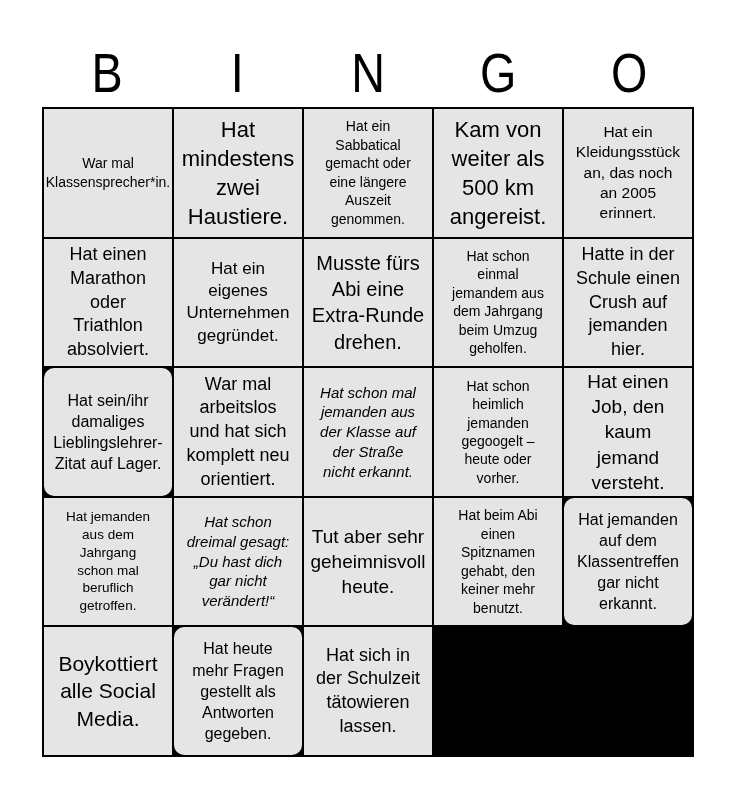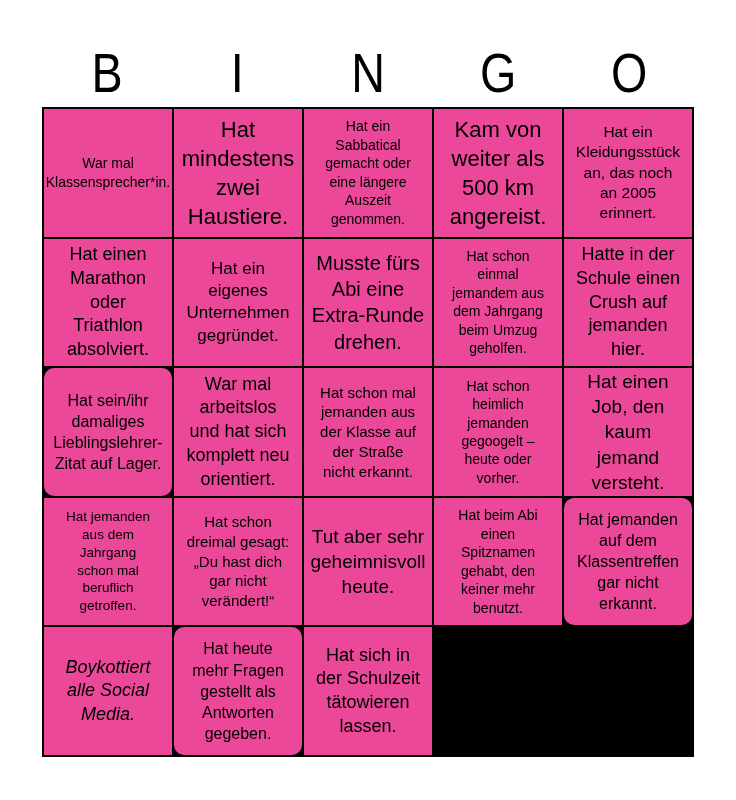--- a/index.html
+++ b/index.html
@@ -44,42 +44,42 @@
     height: 650px;
     box-sizing: border-box;
     border: 2px solid #000000;
     background: #000000;
     display: grid;
     grid-template-columns: repeat(5, 1fr);
     grid-template-rows: repeat(5, 1fr);
     gap: 2px;
   }
   .cell {
-    background: #ec4899;
+    background: #e5e5e5;
     display: flex;
     align-items: center;
     justify-content: center;
     text-align: center;
     white-space: pre-line;
     line-height: 1.32;
     padding: 1px 2px;
     box-sizing: border-box;
     overflow: hidden;
     color: #000000;
   }
   .f13h { font-size: 13.5px; }
   .f14  { font-size: 14px; }
-  .f15  { font-size: 15px; }
+  .f15  { font-size: 15px; font-style: italic; }
   .f15h { font-size: 15.5px; }
   .f16  { font-size: 16px; border-radius: 10px; }
   .f17  { font-size: 17px; }
   .f18  { font-size: 18px; }
   .f19  { font-size: 19px; }
   .f20  { font-size: 20px; }
-  .f21  { font-size: 18px; font-style: italic; }
+  .f21  { font-size: 21px; }
   .f22  { font-size: 22px; }
 </style>
 </head>
 <body>
 
 <div class="page">
 
   <div class="title">
     <span class="letter">B</span>
     <span class="letter">I</span>

